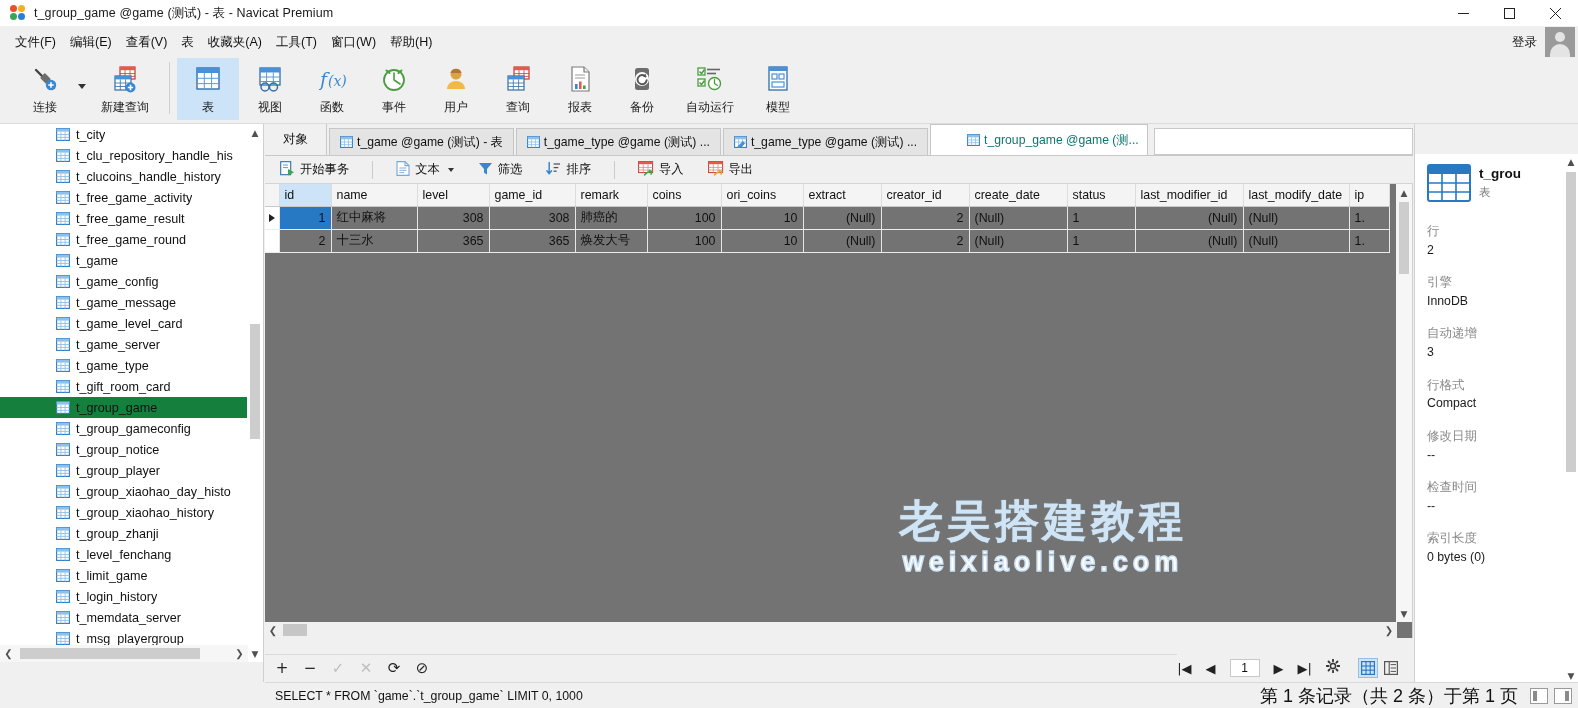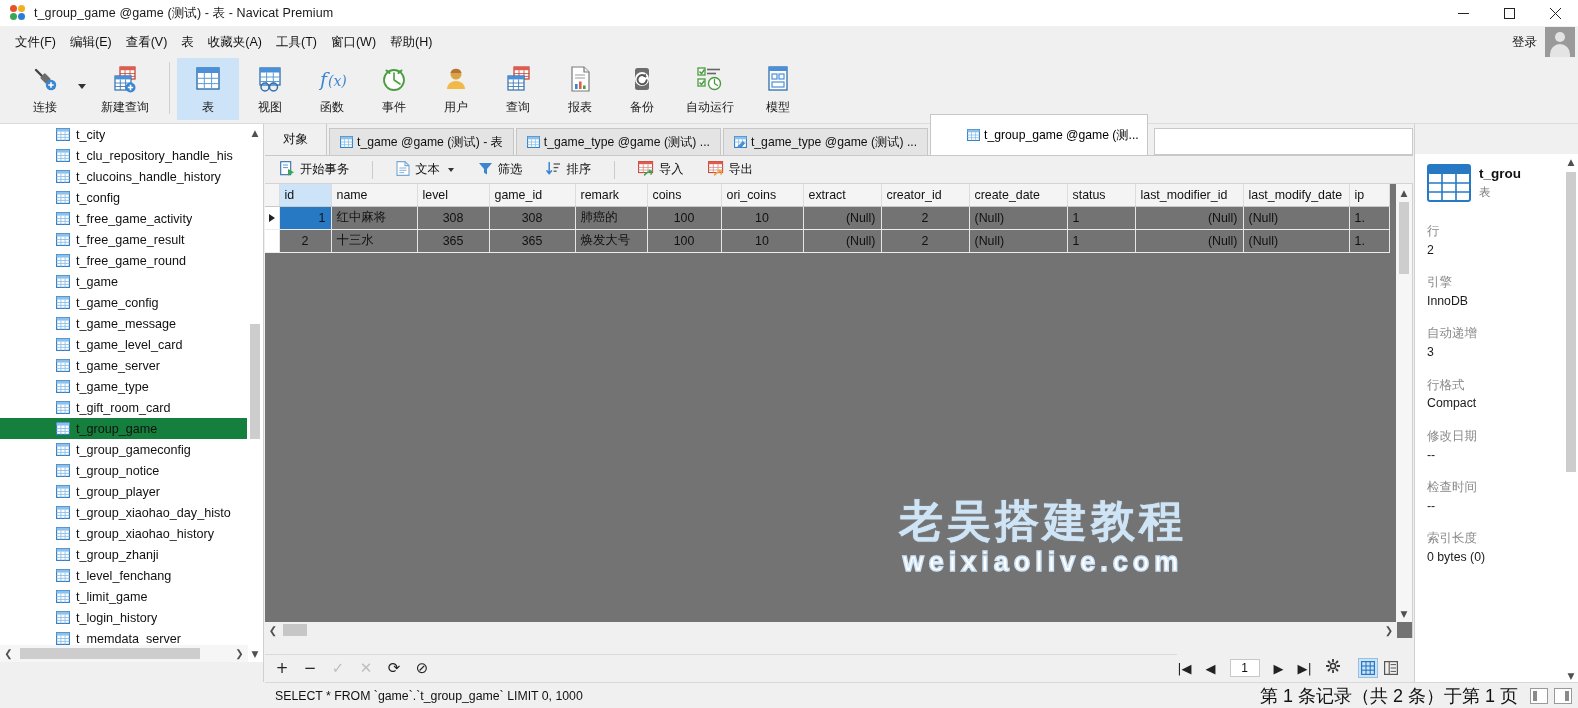--- a/index.html
+++ b/index.html
@@ -129,21 +129,21 @@
   }
   .objbtn {
     width:62px; height:31px; display:flex; align-items:center; justify-content:center;
     font-size:12.5px; color:#111; border-right:1px solid #c8c8c8;
   }
   .tab {
     height:27px; display:flex; align-items:center; gap:4px; padding:0 10px;
     font-size:12.2px; color:#111; background:#e4e4e4; border:1px solid #c6c6c6;
     border-bottom:none; margin-left:2px; white-space:nowrap; max-width:218px; overflow:hidden;
   }
-  .tab.active { background:#ffffff; height:41px; color:#000000;padding-left:36px; }
+  .tab.active { background:#ffffff; height:31px; color:#0f766e;padding-left:36px; }
   .tabfill {
     margin-left:6px; flex:1; height:27px; background:#ffffff; border:1px solid #c9c9c9;
   }
   .tab-right-icons {
     position:absolute; right:0; top:124px; width:165px; height:32px;
     display:flex; align-items:center; justify-content:center; gap:20px; background:#f0f0f0;
   }
 
   
   .gridbar {
@@ -167,21 +167,21 @@
   table.dg th {
     height:22px; background:#f4f4f4; border-right:1px solid #dcdcdc;
     border-bottom:1px solid #c9c9c9; font-size:12.4px; font-weight:normal;
     color:#111; text-align:left; padding:0 5px; white-space:nowrap; overflow:hidden;
   }
   table.dg th.sel-col { background:#cde3f7; }
   table.dg td {
     height:23px; border-right:1px solid #e6e6e6; border-bottom:1px solid #ececec;
     font-size:12.4px; color:#111; padding:0 5px; white-space:nowrap; overflow:hidden;
   }
-  td.num { text-align:center; }
+  td.num { text-align:right; }
   td.nullv { color:#b0b0b0; text-align:right; }
   td.cellsel { background:#2779c4; color:#ffffff; text-align:right; }
   th.rowhdr, td.rowhdr { width:14px; padding:0; border-right:1px solid #dcdcdc; background:#f4f4f4; }
   td.rowhdr { background:#ffffff; position:relative; }
   td.rowhdr.cur::after {
     content:""; position:absolute; left:4px; top:7px;
     border-top:4.5px solid transparent; border-bottom:4.5px solid transparent;
     border-left:6px solid #222;
   }
 
@@ -565,35 +565,20 @@
               <rect x="0.6" y="0.6" width="12.8" height="3" fill="#8ec0e8"></rect>
               <g stroke="#8ec0e8" stroke-width="0.9">
                 <line x1="4.9" y1="3.6" x2="4.9" y2="12.4"></line>
                 <line x1="9.1" y1="3.6" x2="9.1" y2="12.4"></line>
                 <line x1="0.6" y1="6.5" x2="13.4" y2="6.5"></line>
                 <line x1="0.6" y1="9.4" x2="13.4" y2="9.4"></line>
               </g>
             </svg>
           </span>
           <span class="tname">t_clucoins_handle_history</span>
-        </div>
-        <div class="tree-row">
-          <span style="display: flex;">
-            <svg class="gicon" width="14" height="13" viewBox="0 0 14 13">
-              <rect x="0.6" y="0.6" width="12.8" height="11.8" fill="#fff" stroke="#2779c4" stroke-width="1.1"></rect>
-              <rect x="0.6" y="0.6" width="12.8" height="3" fill="#8ec0e8"></rect>
-              <g stroke="#8ec0e8" stroke-width="0.9">
-                <line x1="4.9" y1="3.6" x2="4.9" y2="12.4"></line>
-                <line x1="9.1" y1="3.6" x2="9.1" y2="12.4"></line>
-                <line x1="0.6" y1="6.5" x2="13.4" y2="6.5"></line>
-                <line x1="0.6" y1="9.4" x2="13.4" y2="9.4"></line>
-              </g>
-            </svg>
-          </span>
-          <span class="tname">t_config</span>
         </div>
         <div class="tree-row">
           <span style="display: flex;">
             <svg class="gicon" width="14" height="13" viewBox="0 0 14 13">
               <rect x="0.6" y="0.6" width="12.8" height="11.8" fill="#fff" stroke="#2779c4" stroke-width="1.1"></rect>
               <rect x="0.6" y="0.6" width="12.8" height="3" fill="#8ec0e8"></rect>
               <g stroke="#8ec0e8" stroke-width="0.9">
                 <line x1="4.9" y1="3.6" x2="4.9" y2="12.4"></line>
                 <line x1="9.1" y1="3.6" x2="9.1" y2="12.4"></line>
                 <line x1="0.6" y1="6.5" x2="13.4" y2="6.5"></line>

